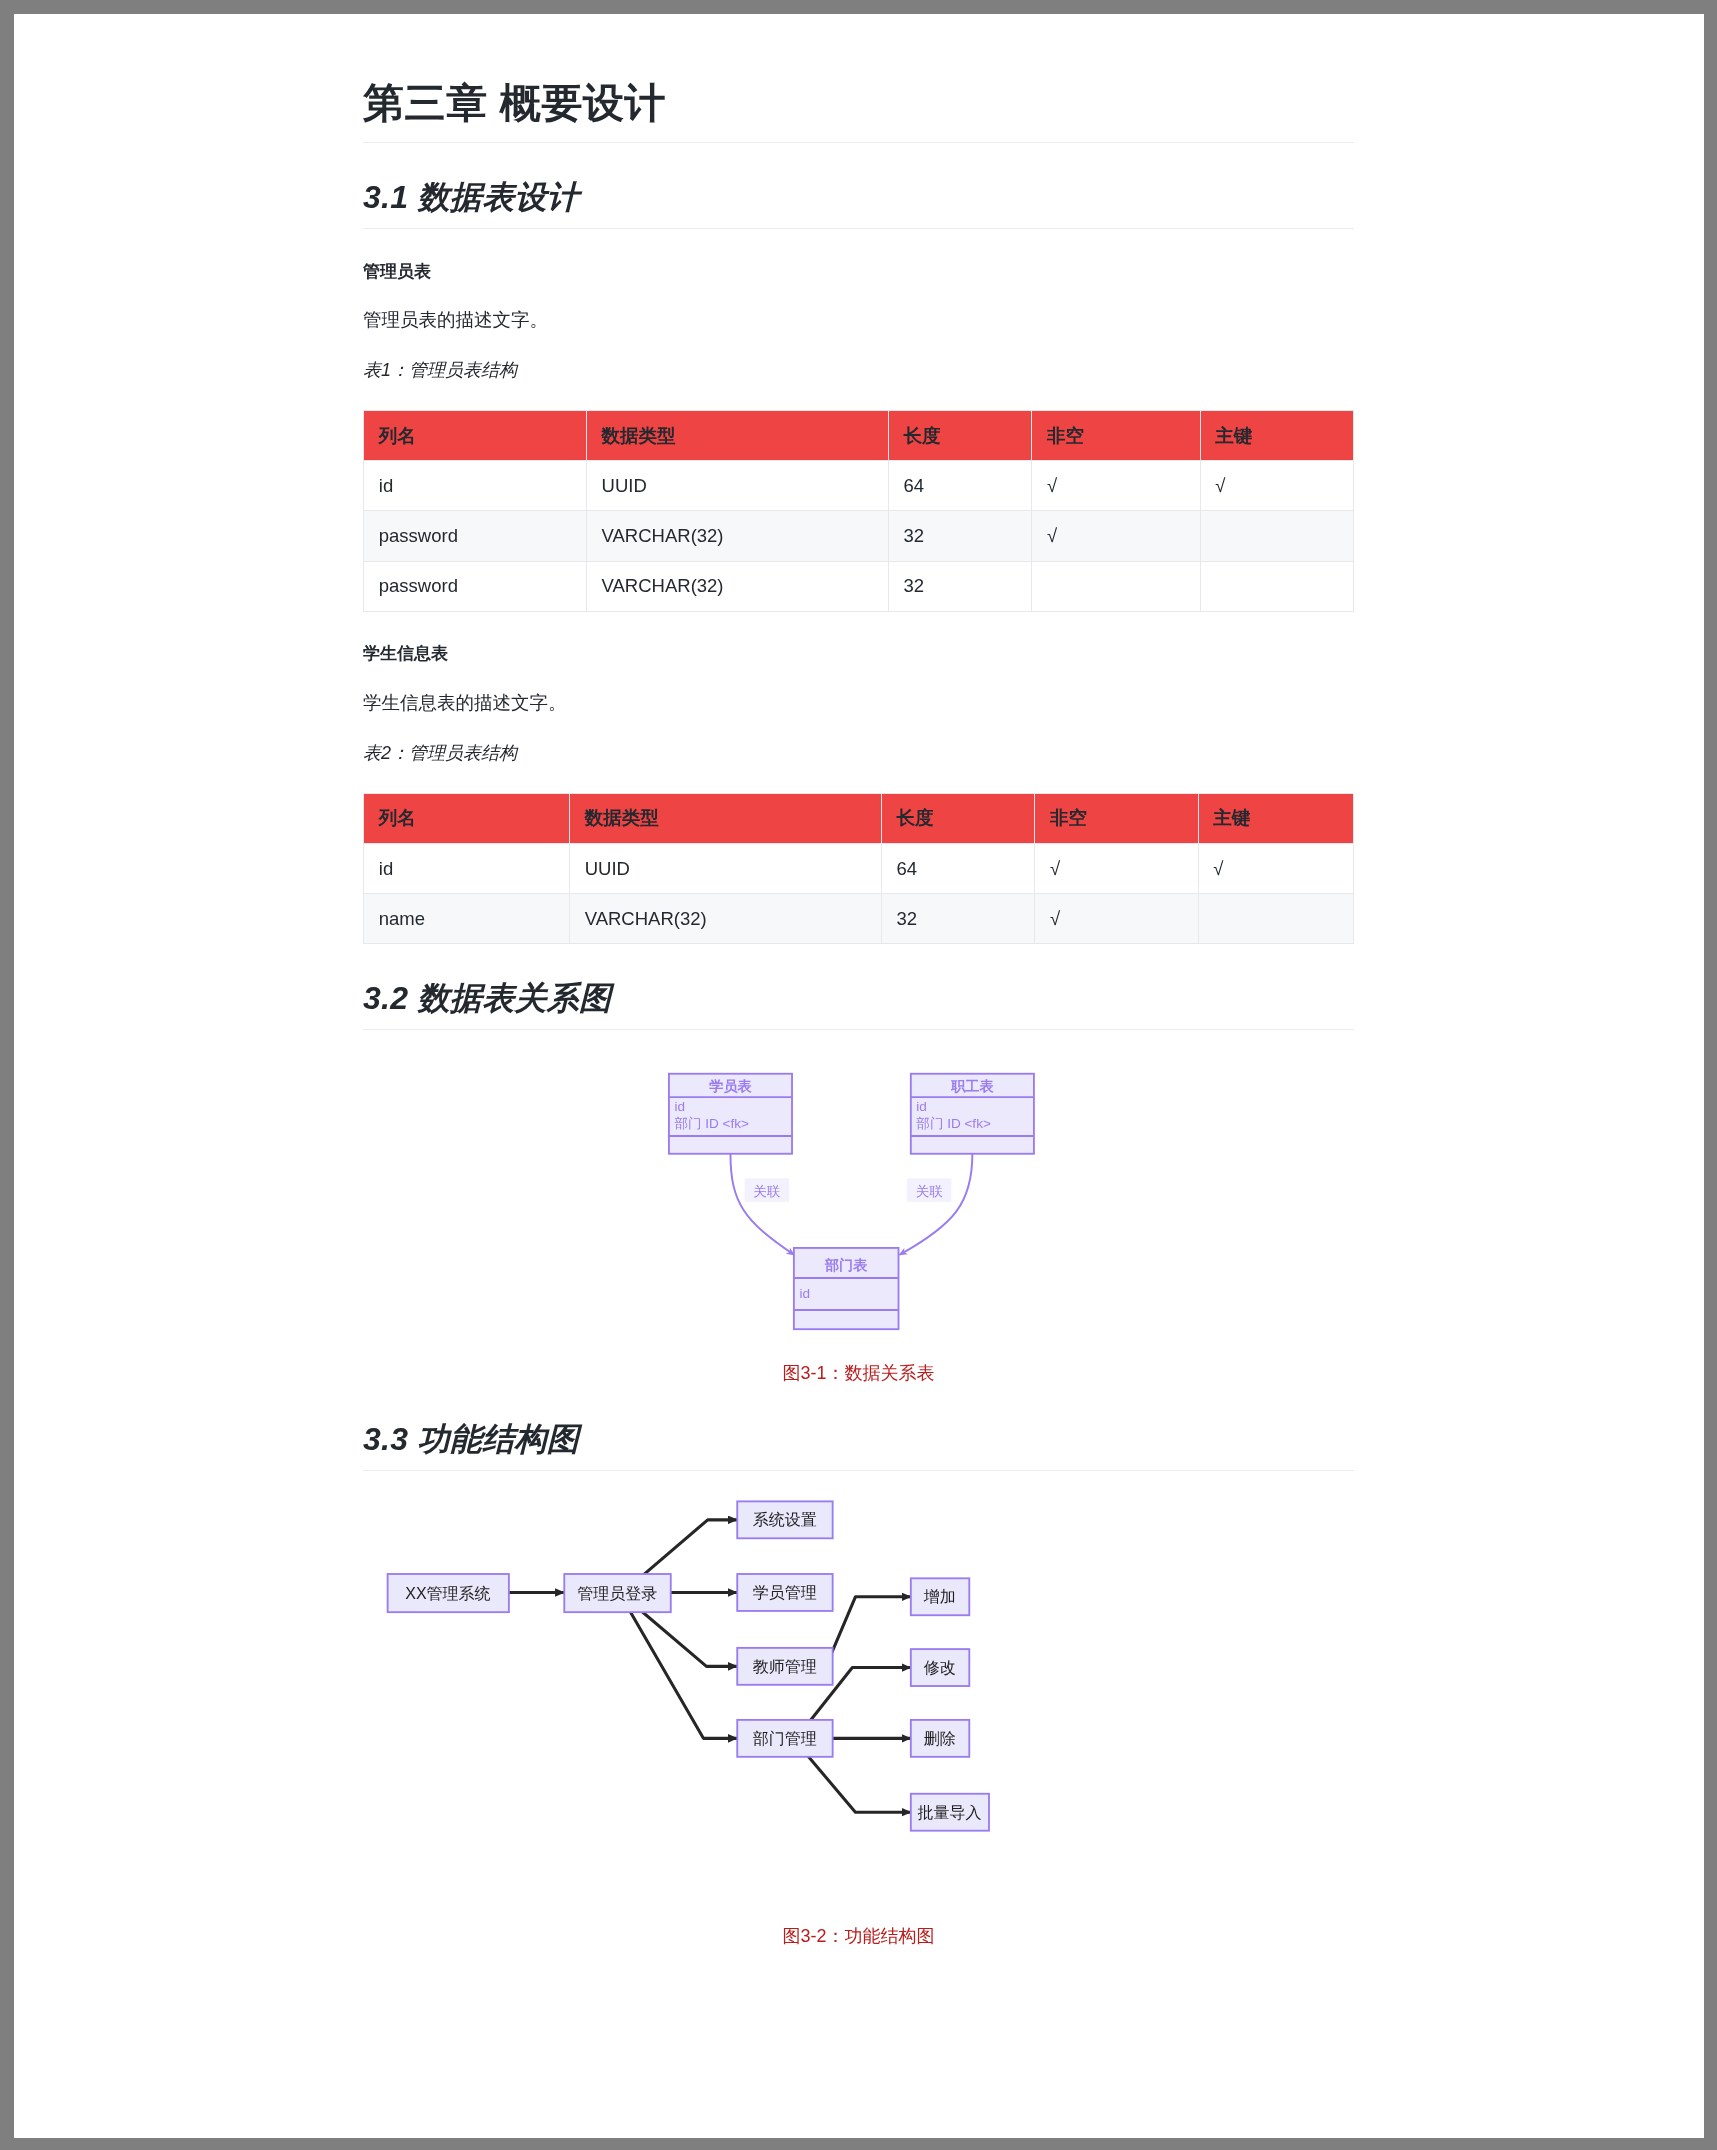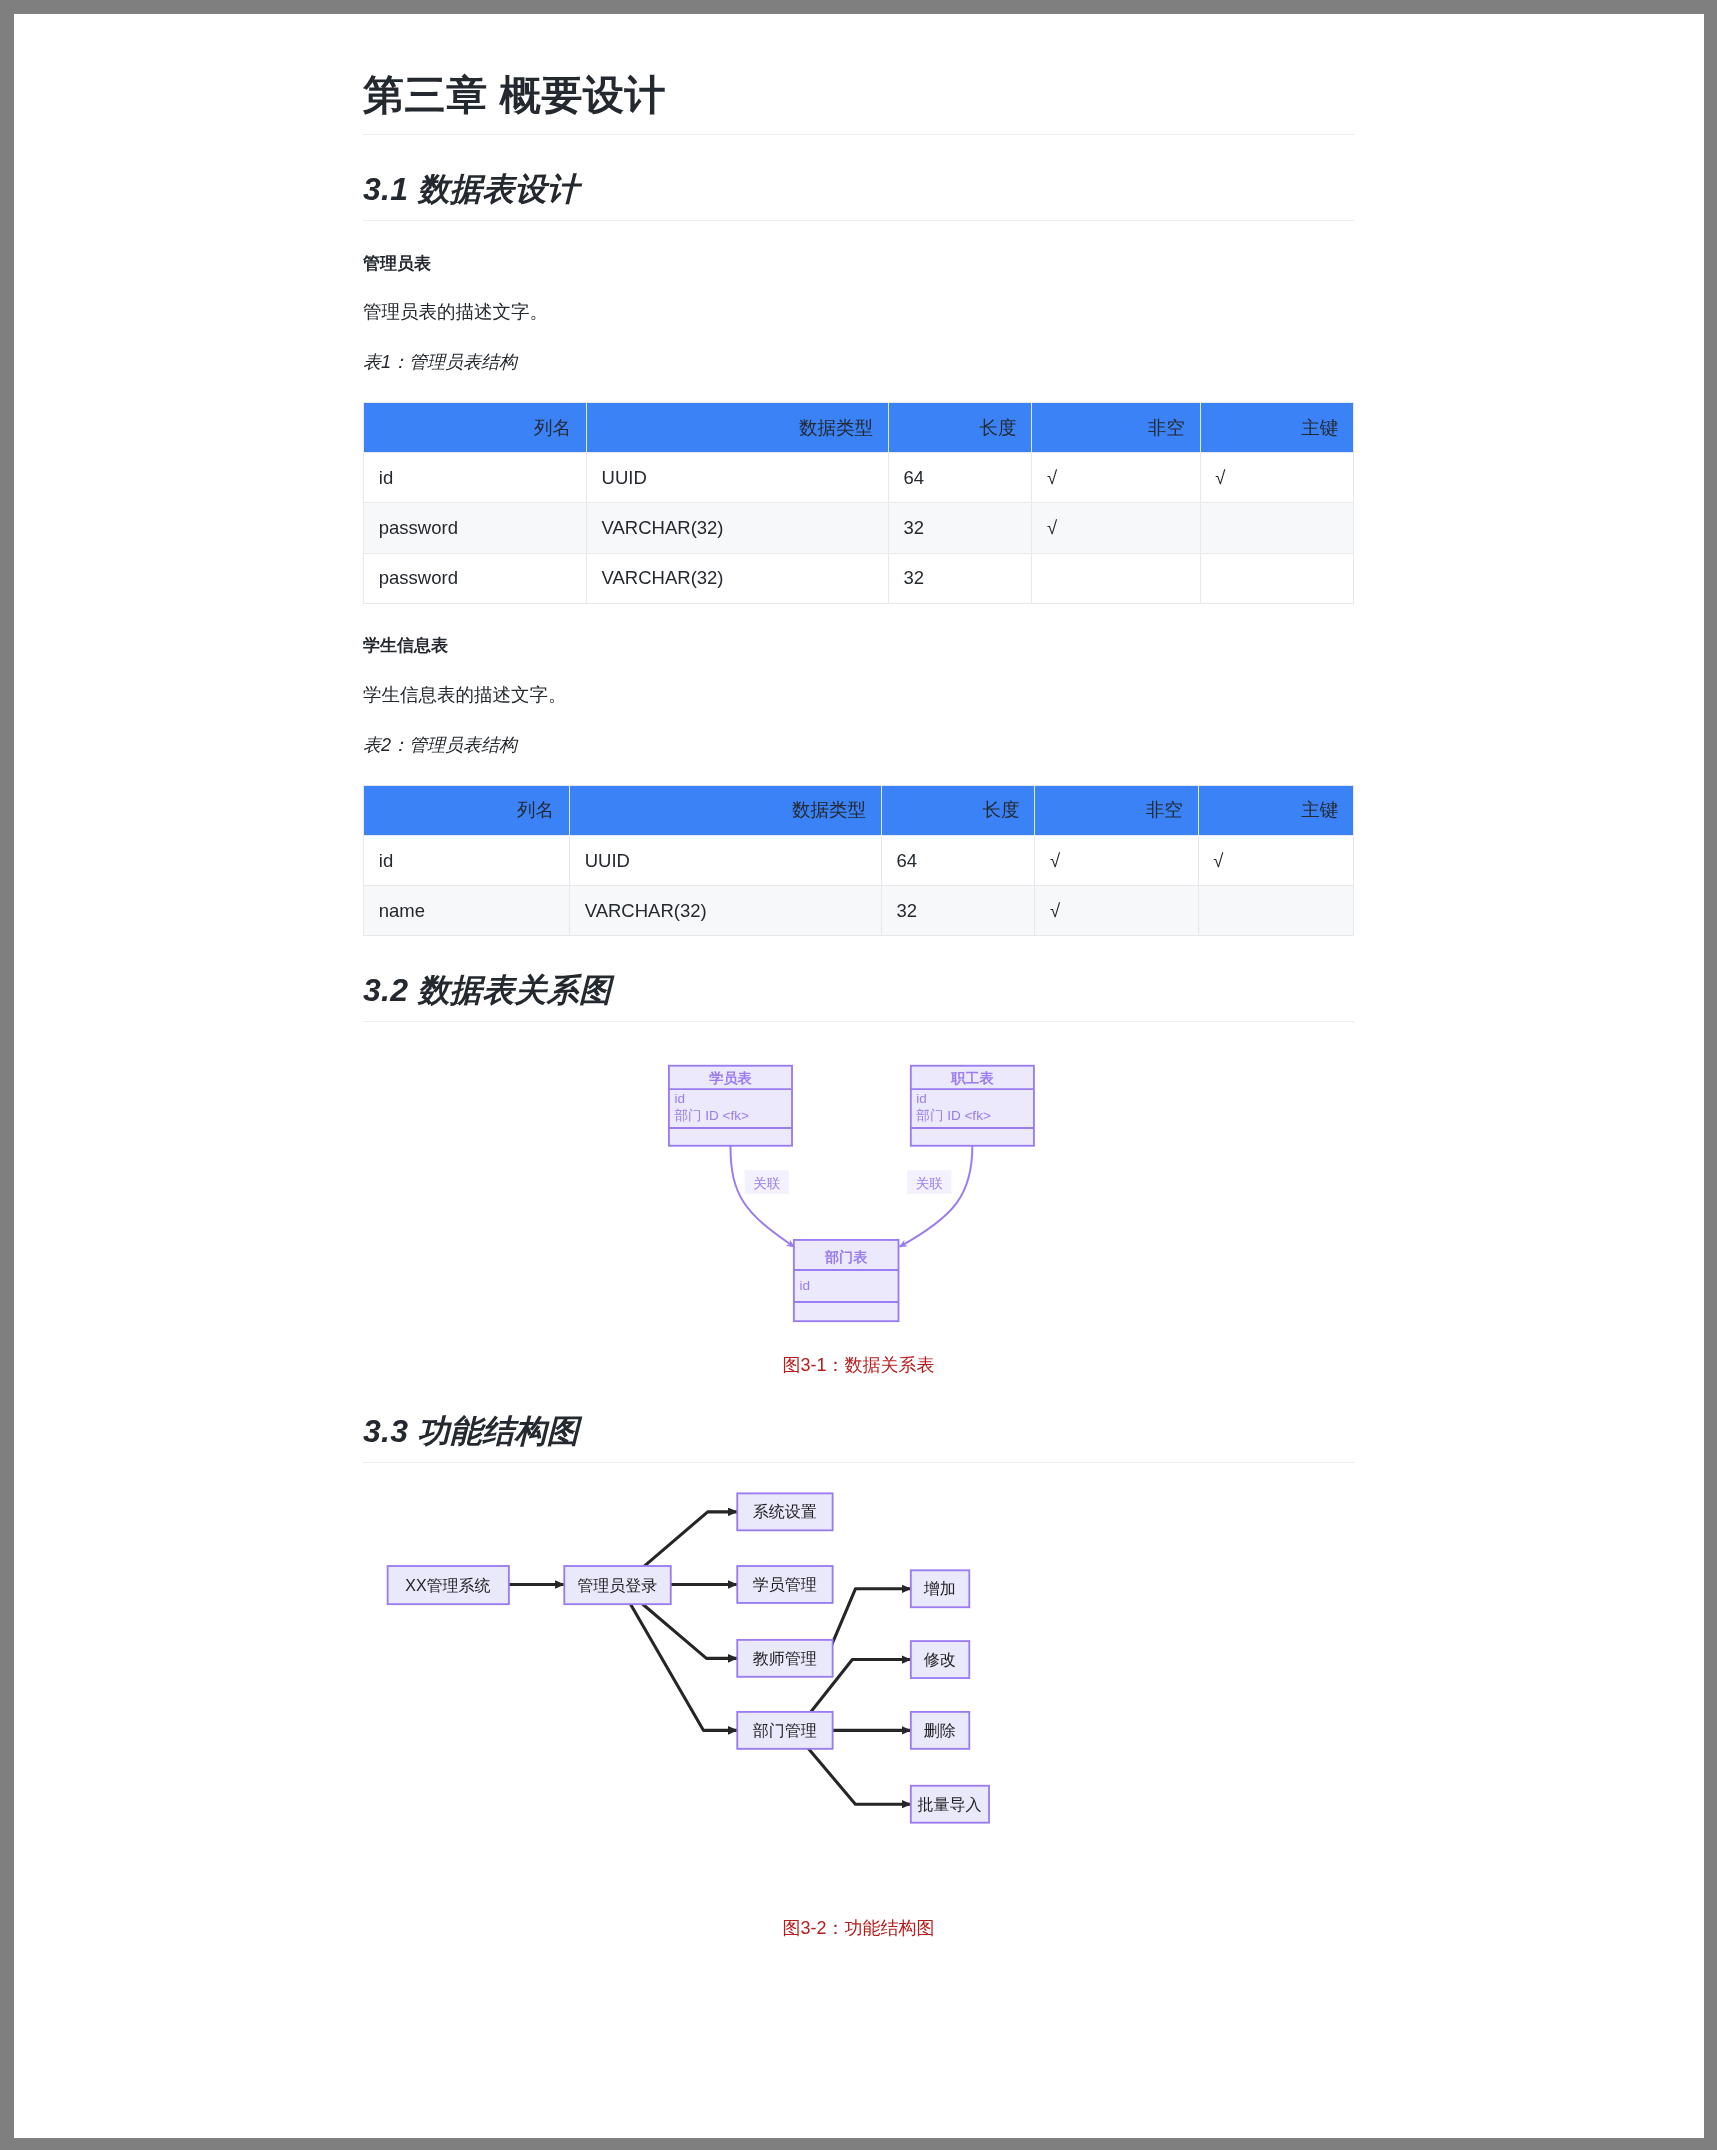--- a/index.html
+++ b/index.html
@@ -20,21 +20,21 @@
     background: #ffffff;
     width: 100%;
     height: 100%;
     box-sizing: border-box;
     padding: 48px 74px 37px 74px;
     position: relative;
     overflow: hidden;
   }
   .doc {
     max-width: 991px;
-    margin: 8px auto;
+    margin: 16px auto;
     color: #24292f;
   }
 
   
   h1.chapter-title {
     font-size: 41px;
     line-height: 1.25;
     font-weight: bold;
     margin: 0 0 6.2px 0;
     padding: 0 0 13.5px 0;
@@ -78,23 +78,22 @@
   }
   table.data-table th,
   table.data-table td {
     border: 1.2px solid #e6e8eb;
     text-align: left;
     padding: 11.7px 14.8px;
     line-height: 1.4;
     vertical-align: middle;
   }
   table.data-table thead th {
-    background: #3b82f6;
-    font-weight: normal;
-    text-align: right;
+    background: #ef4444;
+    font-weight: bold;
   }
   table.data-table tbody tr:nth-child(even) td {
     background: #f7f8f9;
   }
   table.data-table tbody tr:nth-child(odd) td {
     background: #ffffff;
   }
   
   .tbl-admin col.c0 { width: 22.5%; }
   .tbl-admin col.c1 { width: 30.5%; }

